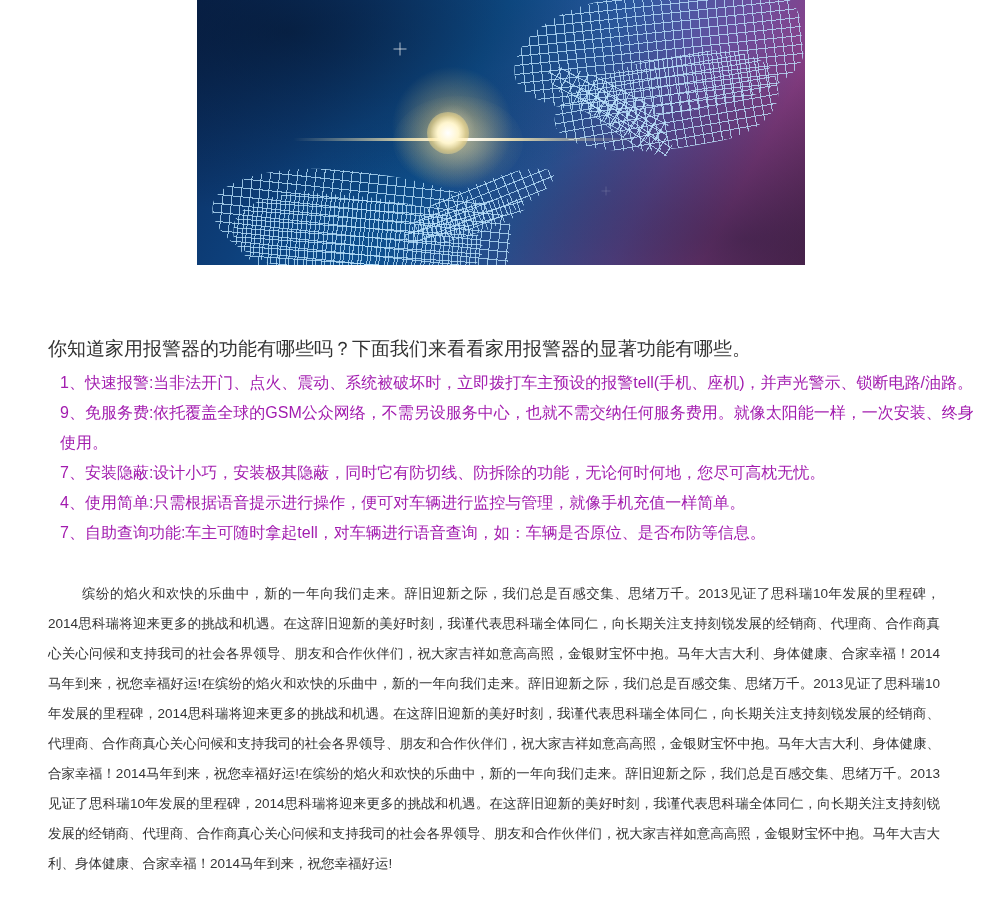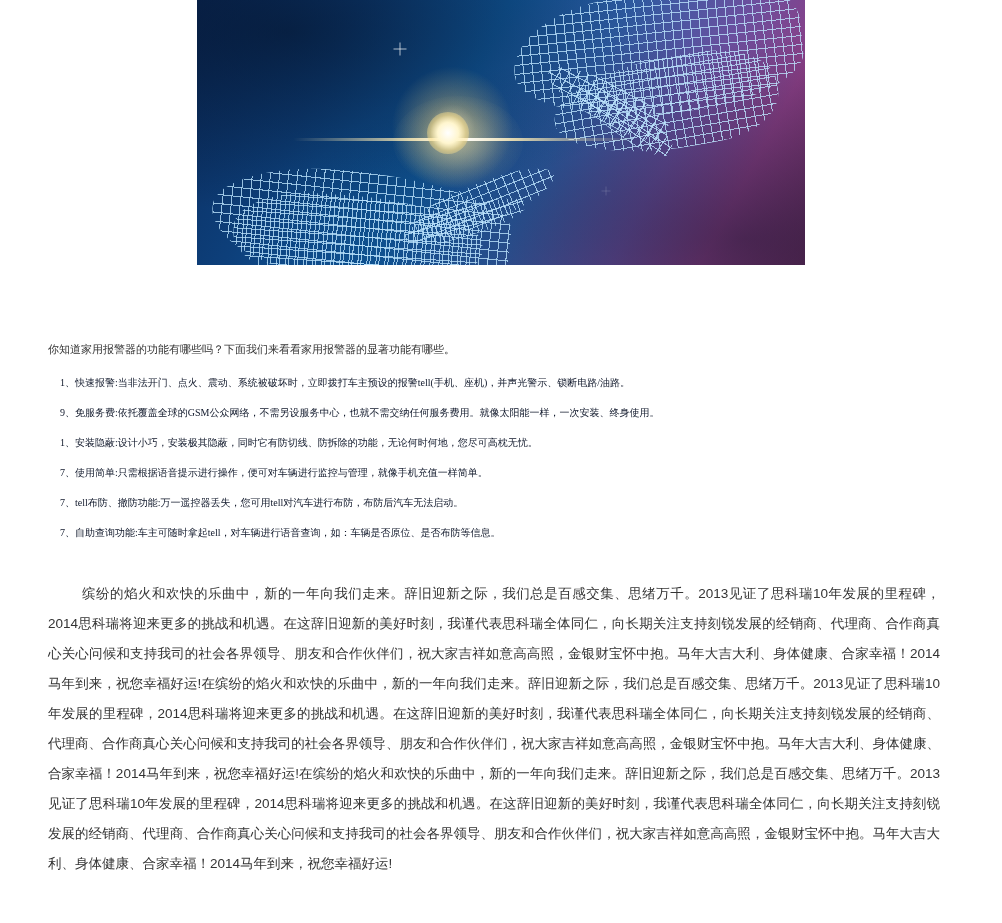--- a/index.html
+++ b/index.html
@@ -129,36 +129,35 @@
   .sp2 { top: 72px; left: 238px; transform: scale(0.8); }
   .sp3 { top: 186px; left: 404px; transform: scale(0.9); }
   .sp4 { top: 30px; left: 286px; transform: scale(0.6); }
 
   
   .body-text {
     padding: 0 26px;
   }
   .lead {
     margin: 69px 0 0 22px;
-    font-size: 11px;
+    font-size: 19px;
     line-height: 30px;
     color: #333;
   }
   ol.features {
     margin: 4px 0 0 0;
     padding: 0;
     list-style: none;
   }
   ol.features li {
-    font-size: 10px;
+    font-size: 16px;
     line-height: 30px;
-    color: #0f172a;
+    color: #a21caf;
     margin: 0 0 0 34px;
     text-indent: 0;
-    font-family: Liberation Serif, serif;
   }
   ol.features li.wrapped {
     margin-left: 34px;
     padding-right: 18px;
     text-indent: 0;
   }
   .paragraph {
     margin: 31px 0 0 22px;
     padding-right: 36px;
     font-size: 13.5px;
@@ -198,22 +197,21 @@
     </div>
   </div>
 
   <div class="body-text">
 
     <p class="lead">你知道家用报警器的功能有哪些吗？下面我们来看看家用报警器的显著功能有哪些。</p>
 
     <ol class="features">
       <li>1、快速报警:当非法开门、点火、震动、系统被破坏时，立即拨打车主预设的报警tell(手机、座机)，并声光警示、锁断电路/油路。</li>
       <li>9、免服务费:依托覆盖全球的GSM公众网络，不需另设服务中心，也就不需交纳任何服务费用。就像太阳能一样，一次安装、终身使用。</li>
-      <li>1、安装隐蔽:设计小巧，安装极其隐蔽，同时它有防切线、防拆除的功能，无论何时何地，您尽可高枕无忧。</li>
-      <li>7、使用简单:只需根据语音提示进行操作，便可对车辆进行监控与管理，就像手机充值一样简单。</li>
-      <li>7、tell布防、撤防功能:万一遥控器丢失，您可用tell对汽车进行布防，布防后汽车无法启动。</li>
+      <li>7、安装隐蔽:设计小巧，安装极其隐蔽，同时它有防切线、防拆除的功能，无论何时何地，您尽可高枕无忧。</li>
+      <li>4、使用简单:只需根据语音提示进行操作，便可对车辆进行监控与管理，就像手机充值一样简单。</li>
       <li>7、自助查询功能:车主可随时拿起tell，对车辆进行语音查询，如：车辆是否原位、是否布防等信息。</li>
     </ol>
 
     <p class="paragraph">缤纷的焰火和欢快的乐曲中，新的一年向我们走来。辞旧迎新之际，我们总是百感交集、思绪万千。2013见证了思科瑞10年发展的里程碑，2014思科瑞将迎来更多的挑战和机遇。在这辞旧迎新的美好时刻，我谨代表思科瑞全体同仁，向长期关注支持刻锐发展的经销商、代理商、合作商真心关心问候和支持我司的社会各界领导、朋友和合作伙伴们，祝大家吉祥如意高高照，金银财宝怀中抱。马年大吉大利、身体健康、合家幸福！2014马年到来，祝您幸福好运!在缤纷的焰火和欢快的乐曲中，新的一年向我们走来。辞旧迎新之际，我们总是百感交集、思绪万千。2013见证了思科瑞10年发展的里程碑，2014思科瑞将迎来更多的挑战和机遇。在这辞旧迎新的美好时刻，我谨代表思科瑞全体同仁，向长期关注支持刻锐发展的经销商、代理商、合作商真心关心问候和支持我司的社会各界领导、朋友和合作伙伴们，祝大家吉祥如意高高照，金银财宝怀中抱。马年大吉大利、身体健康、合家幸福！2014马年到来，祝您幸福好运!在缤纷的焰火和欢快的乐曲中，新的一年向我们走来。辞旧迎新之际，我们总是百感交集、思绪万千。2013见证了思科瑞10年发展的里程碑，2014思科瑞将迎来更多的挑战和机遇。在这辞旧迎新的美好时刻，我谨代表思科瑞全体同仁，向长期关注支持刻锐发展的经销商、代理商、合作商真心关心问候和支持我司的社会各界领导、朋友和合作伙伴们，祝大家吉祥如意高高照，金银财宝怀中抱。马年大吉大利、身体健康、合家幸福！2014马年到来，祝您幸福好运!</p>
 
   </div>
 </div>
 
 </body></html>

